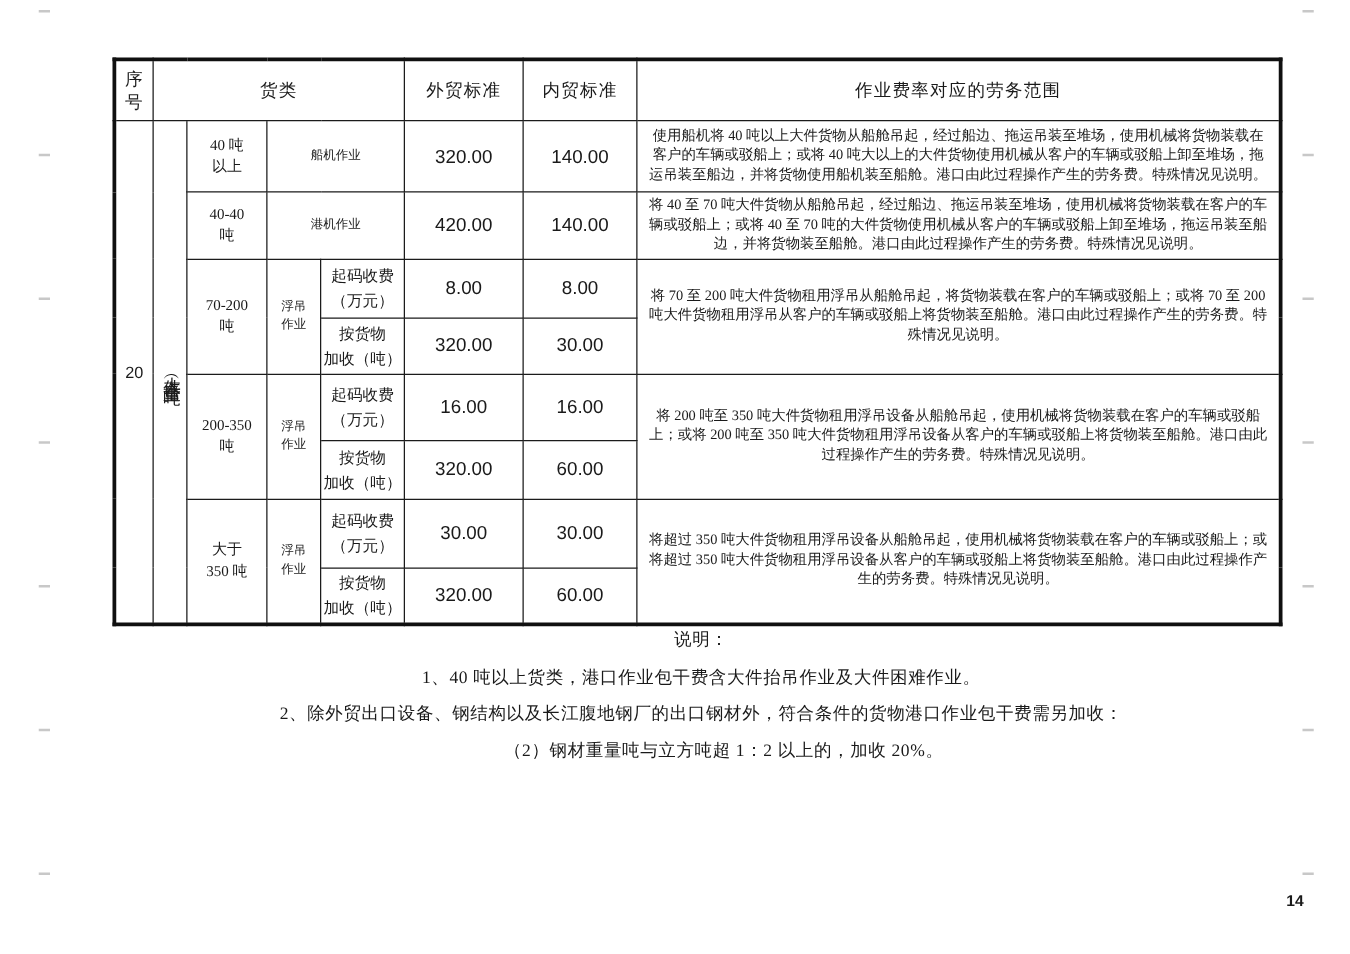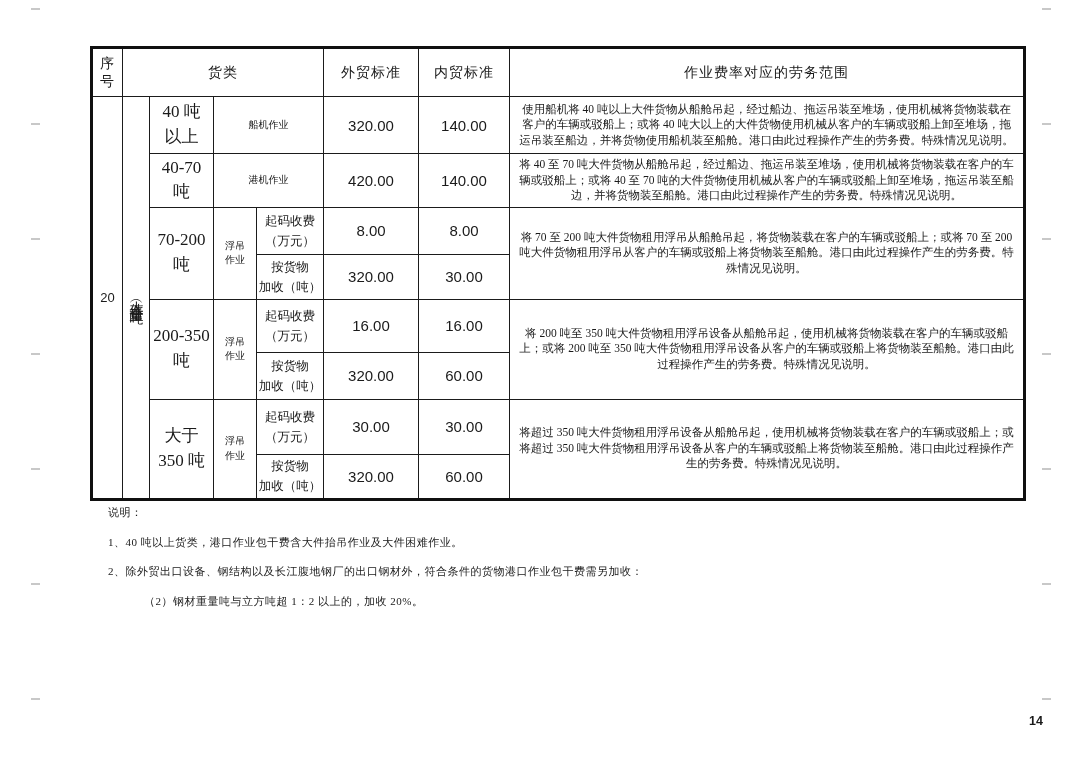--- a/index.html
+++ b/index.html
@@ -36,41 +36,42 @@
   }
   .hdr { font-size: 14px; font-weight: bold; letter-spacing: 1px; }
   .pre { white-space: pre-line; }
   .seq-cell  { font-size: 13px; font-family: "Liberation Sans", sans-serif; }
   .group-cell {
     writing-mode: vertical-rl;
     font-size: 14px; font-weight: bold;
     letter-spacing: 2px;
     padding: 4px 0;
   }
-  .weight-cell { font-size: 17px; font-weight: bold; line-height: 1.45; }
+  .weight-cell { font-size: 12px; font-weight: bold; line-height: 1.45; }
   .op-cell     { font-size: 10px; font-weight: bold; line-height: 1.45; }
   .charge-cell { font-size: 12.5px; font-weight: bold; line-height: 1.6; }
   .num-cell    { font-size: 15px; font-family: "Liberation Sans", "DejaVu Sans", sans-serif; }
   .scope-cell {
     text-align: justify;
     font-size: 11.5px;
     line-height: 15.5px;
     padding: 3px 9px;
   }
   
   .r0{height:49px}.r1{height:57px}.r2{height:48px}.r3{height:47px}.r4{height:45px}
   .r5{height:53px}.r6{height:47px}.r7{height:55px}.r8{height:45px}
   
   .notes {
     position: absolute;
-    left: 108px; top: 498px;
+    left: 125px; top: 498px;
     width: 872px;
-    font-size: 11px;
+    font-size: 14px;
     line-height: 29.5px;
     letter-spacing: .5px;
+    text-align: center;
   }
   .notes p { margin: 0; }
   .note-sub1 { padding-left: 20px; text-indent: 16px; }
   .note-sub2 { text-indent: 36px; }
   .page-number {
     position: absolute;
     left: 90px; top: 714px;
     width: 953px;
     text-align: right;
     font-size: 12.5px;
@@ -123,21 +124,21 @@
     <td class="group-cell" rowspan="8">大件（重量吨）</td>
     <td class="weight-cell pre">40 吨
 以上</td>
     <td class="op-cell" colspan="2">船机作业</td>
     <td class="num-cell">320.00</td>
     <td class="num-cell">140.00</td>
     <td class="scope-cell">使用船机将 40 吨以上大件货物从船舱吊起，经过船边、拖运吊装至堆场，使用机械将货物装载在客户的车辆或驳船上；或将 40 吨大以上的大件货物使用机械从客户的车辆或驳船上卸至堆场，拖运吊装至船边，并将货物使用船机装至船舱。港口由此过程操作产生的劳务费。特殊情况见说明。</td>
   </tr>
 
   <tr class="r2">
-    <td class="weight-cell pre">40-70
+    <td class="weight-cell pre">40-40
 吨</td>
     <td class="op-cell" colspan="2">港机作业</td>
     <td class="num-cell">420.00</td>
     <td class="num-cell">140.00</td>
     <td class="scope-cell">将 40 至 70 吨大件货物从船舱吊起，经过船边、拖运吊装至堆场，使用机械将货物装载在客户的车辆或驳船上；或将 40 至 70 吨的大件货物使用机械从客户的车辆或驳船上卸至堆场，拖运吊装至船边，并将货物装至船舱。港口由此过程操作产生的劳务费。特殊情况见说明。</td>
   </tr>
 
   <tr class="r3">
     <td class="weight-cell pre" rowspan="2">70-200
 吨</td>

